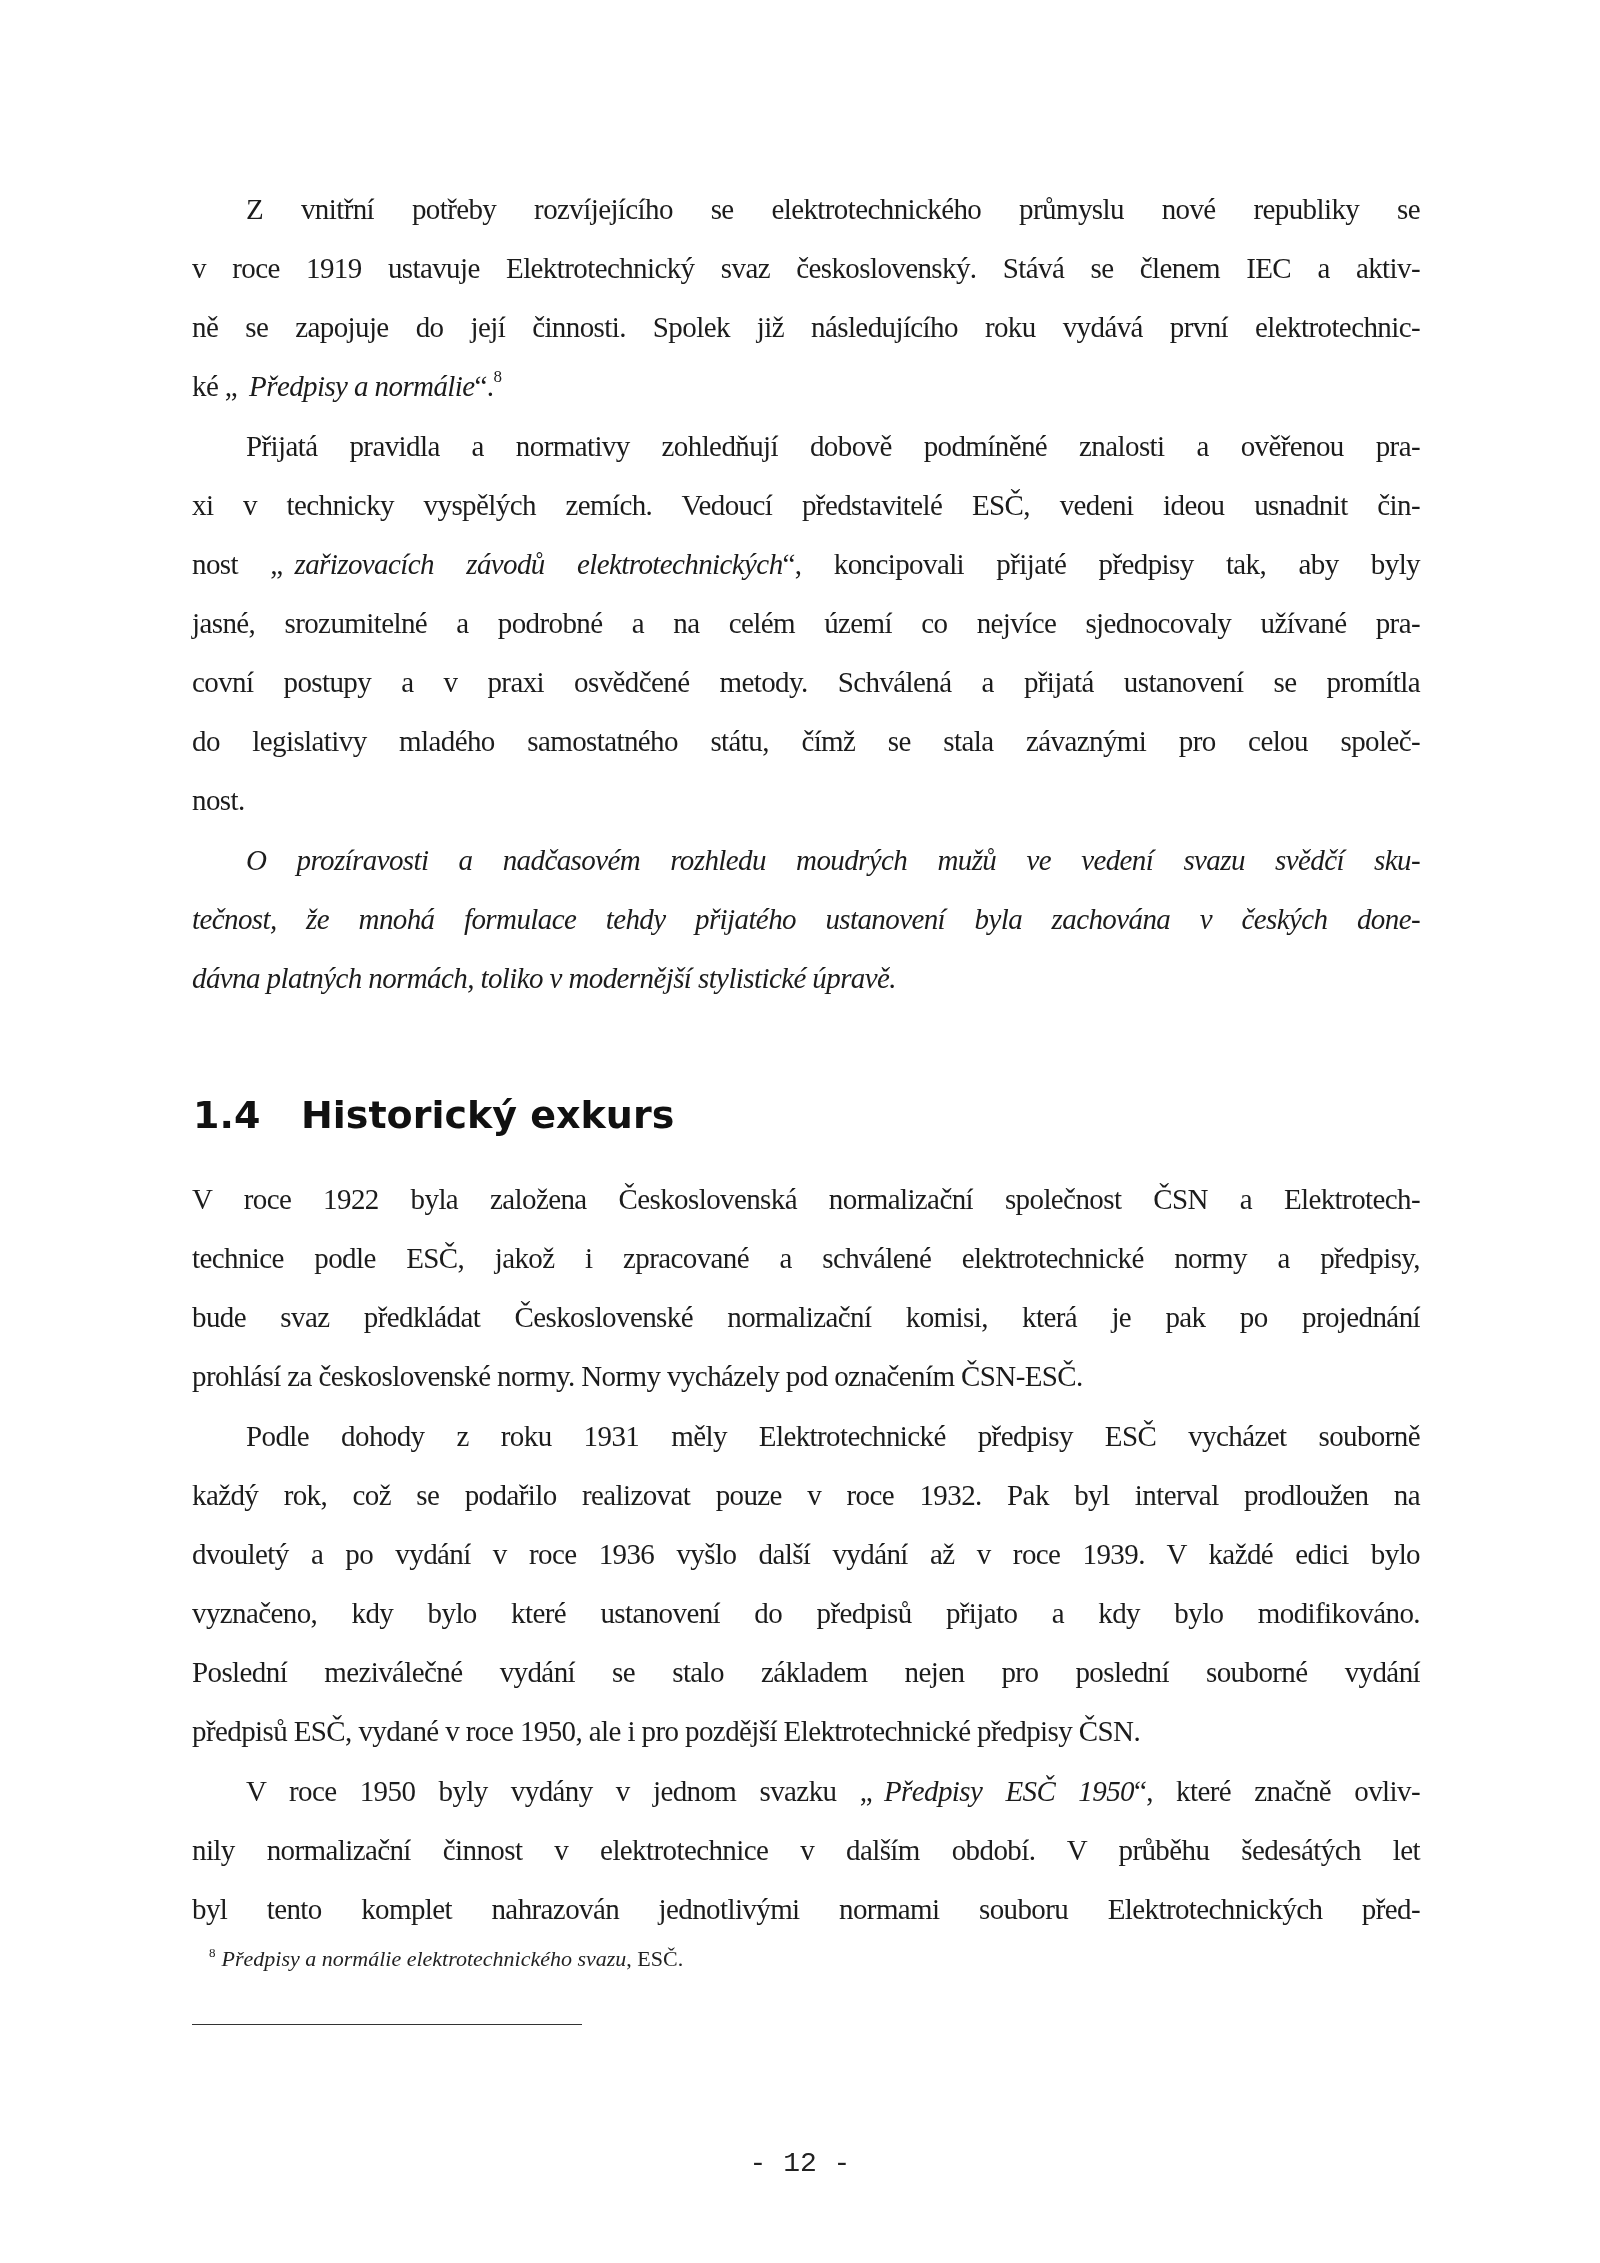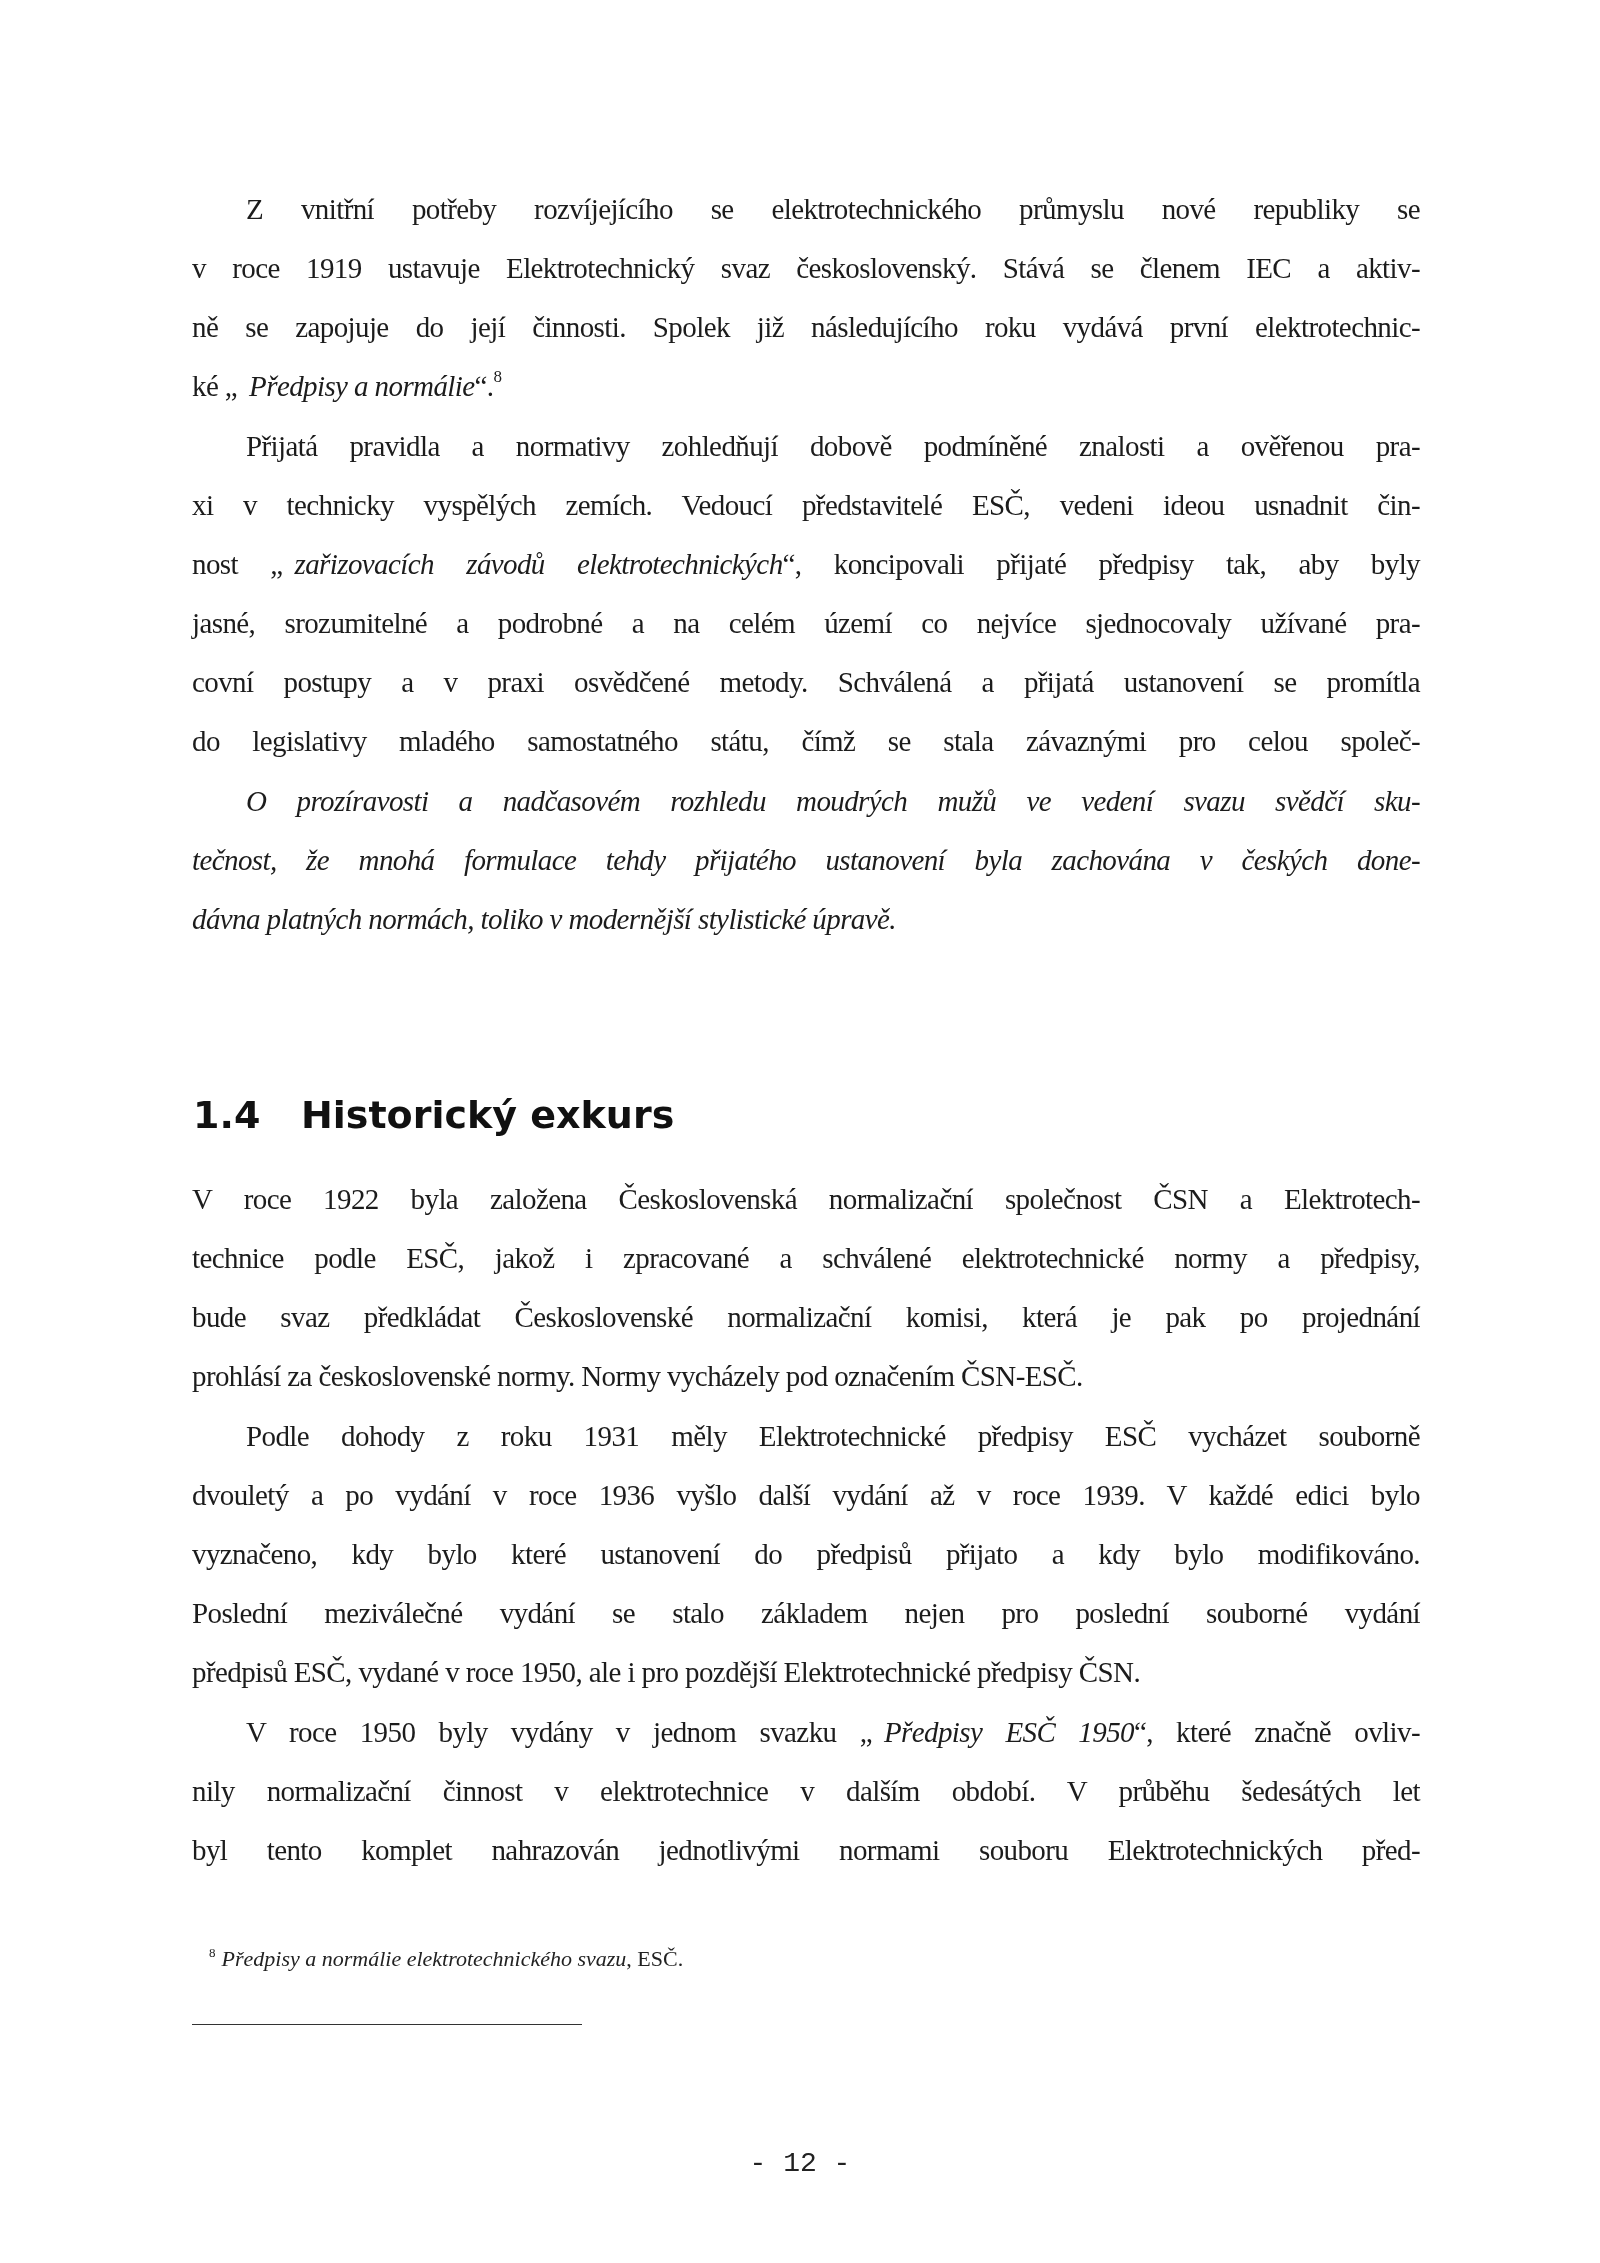--- a/index.html
+++ b/index.html
@@ -47,20 +47,21 @@
         <div class="line"><span>ně se zapojuje do její činnosti. Spolek již následujícího roku vydává první elektrotechnic-</span></div>
         <div class="line last"><span>ké „</span><i>Předpisy a normálie</i><span>“.</span><sup class="fnref">8</sup></div>
       </div>
       <div style="margin-top: 1px;">
         <div class="line indent"><span>Přijatá pravidla a normativy zohledňují dobově podmíněné znalosti a ověřenou pra-</span></div>
         <div class="line"><span>xi v technicky vyspělých zemích. Vedoucí představitelé ESČ, vedeni ideou usnadnit čin-</span></div>
         <div class="line"><span>nost „</span><i>zařizovacích závodů elektrotechnických</i><span>“, koncipovali přijaté předpisy tak, aby byly</span></div>
         <div class="line"><span>jasné, srozumitelné a podrobné a na celém území co nejvíce sjednocovaly užívané pra-</span></div>
         <div class="line"><span>covní postupy a v praxi osvědčené metody. Schválená a přijatá ustanovení se promítla</span></div>
         <div class="line"><span>do legislativy mladého samostatného státu, čímž se stala závaznými pro celou společ-</span></div>
+        <div class="line last"><span>nost.</span></div>
       </div>
       <div style="margin-top: 1px; font-style: italic;">
         <div class="line indent"><span>O prozíravosti a nadčasovém rozhledu moudrých mužů ve vedení svazu svědčí sku-</span></div>
         <div class="line"><span>tečnost, že mnohá formulace tehdy přijatého ustanovení byla zachována v českých done-</span></div>
         <div class="line last"><span>dávna platných normách, toliko v modernější stylistické úpravě.</span></div>
       </div>
     </div>
 
   <div class="heading">
     <span class="num">1.4</span><span>Historický exkurs</span>
@@ -68,20 +69,21 @@
 
   <div class="text-block" id="bottom-block" style="top:1170px;">
       <div>
         <div class="line"><span>V roce 1922 byla založena Československá normalizační společnost ČSN a Elektrotech-</span></div>
         <div class="line"><span>technice podle ESČ, jakož i zpracované a schválené elektrotechnické normy a předpisy,</span></div>
         <div class="line"><span>bude svaz předkládat Československé normalizační komisi, která je pak po projednání</span></div>
         <div class="line last"><span>prohlásí za československé normy. Normy vycházely pod označením ČSN-ESČ.</span></div>
       </div>
       <div style="margin-top: 1px;">
         <div class="line indent"><span>Podle dohody z roku 1931 měly Elektrotechnické předpisy ESČ vycházet souborně</span></div>
+        <div class="line"><span>každý rok, což se podařilo realizovat pouze v roce 1932. Pak byl interval prodloužen na</span></div>
         <div class="line"><span>dvouletý a po vydání v roce 1936 vyšlo další vydání až v roce 1939. V každé edici bylo</span></div>
         <div class="line"><span>vyznačeno, kdy bylo které ustanovení do předpisů přijato a kdy bylo modifikováno.</span></div>
         <div class="line"><span>Poslední meziválečné vydání se stalo základem nejen pro poslední souborné vydání</span></div>
         <div class="line last"><span>předpisů ESČ, vydané v roce 1950, ale i pro pozdější Elektrotechnické předpisy ČSN.</span></div>
       </div>
       <div style="margin-top: 1px;">
         <div class="line indent"><span>V roce 1950 byly vydány v jednom svazku „</span><i>Předpisy ESČ 1950</i><span>“, které značně ovliv-</span></div>
         <div class="line"><span>nily normalizační činnost v elektrotechnice v dalším období. V průběhu šedesátých let</span></div>
         <div class="line"><span>byl tento komplet nahrazován jednotlivými normami souboru Elektrotechnických před-</span></div>
       </div>

